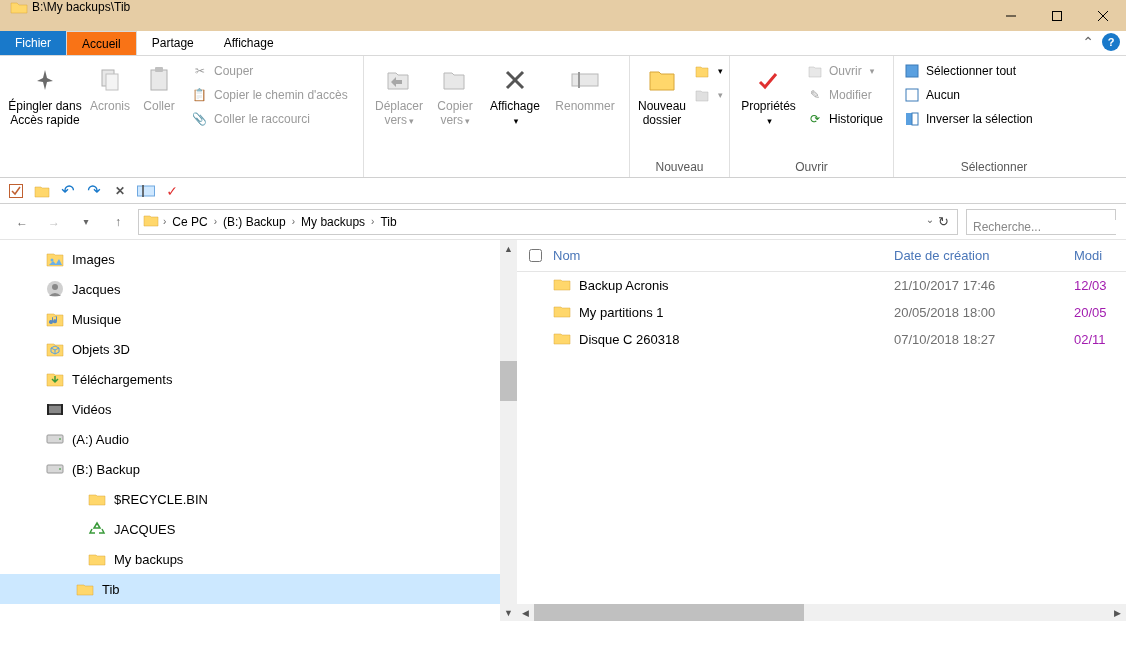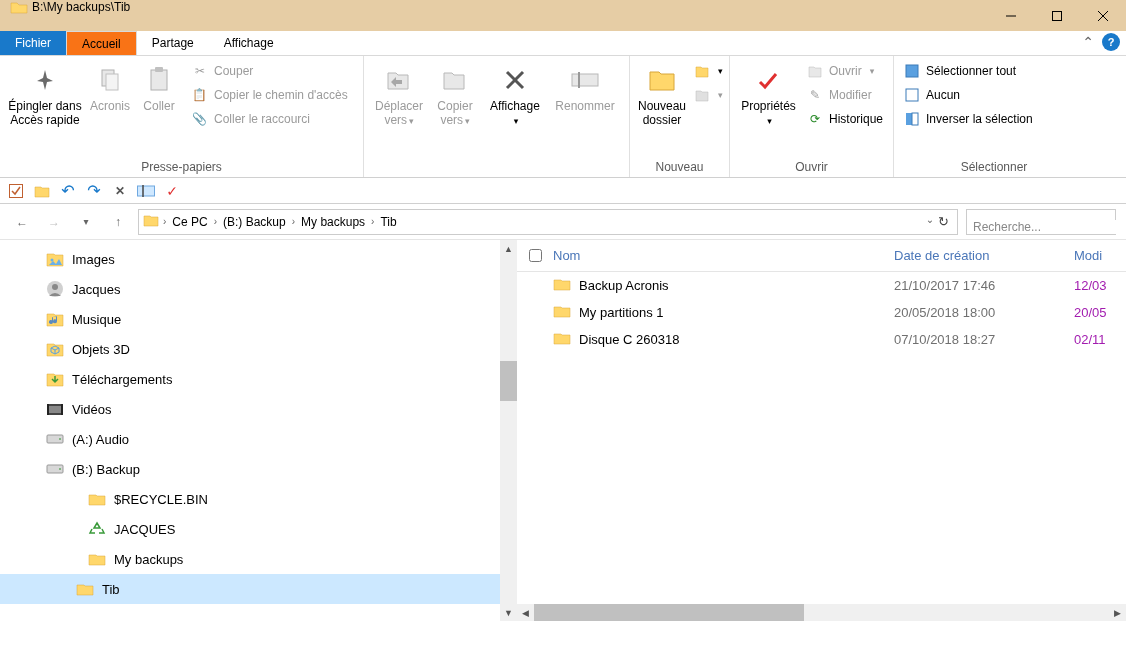--- a/index.html
+++ b/index.html
@@ -168,21 +168,20 @@
         <div class="rbtn-small disabled">
             <span class="icon-s">📋</span>
             <span>Copier le chemin d'accès</span>
           </div>
         <div class="rbtn-small disabled">
             <span class="icon-s">📎</span>
             <span>Coller le raccourci</span>
           </div>
       </div>
     </div>
-    <div class="ribbon-group-label">Presse-papiers</div>
   </div>
 
   <div class="ribbon-group" style="width:266px">
     <div class="ribbon-group-content">
       <div class="rbtn-large disabled" style="width:58px">
         <div class="icon-box">
             <svg width="26" height="26">
               <path d="M2 6 h8 l2 2 h10 v14 h-20 z" fill="#e8e8e8" stroke="#b8b8b8"></path>
               <path d="M16 13 l-6 0 l0 -3 l-5 5 l5 5 l0 -3 l6 0 z" fill="#a8a8a8"></path>
             </svg>

